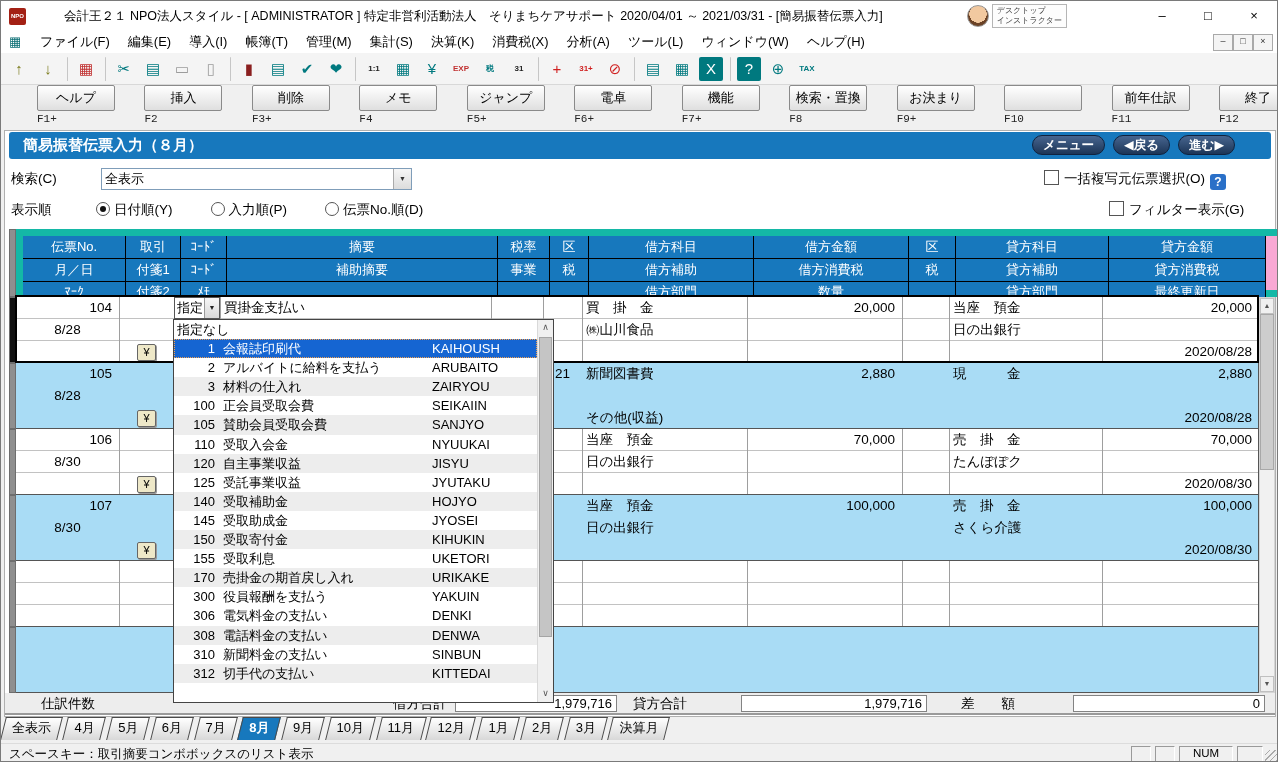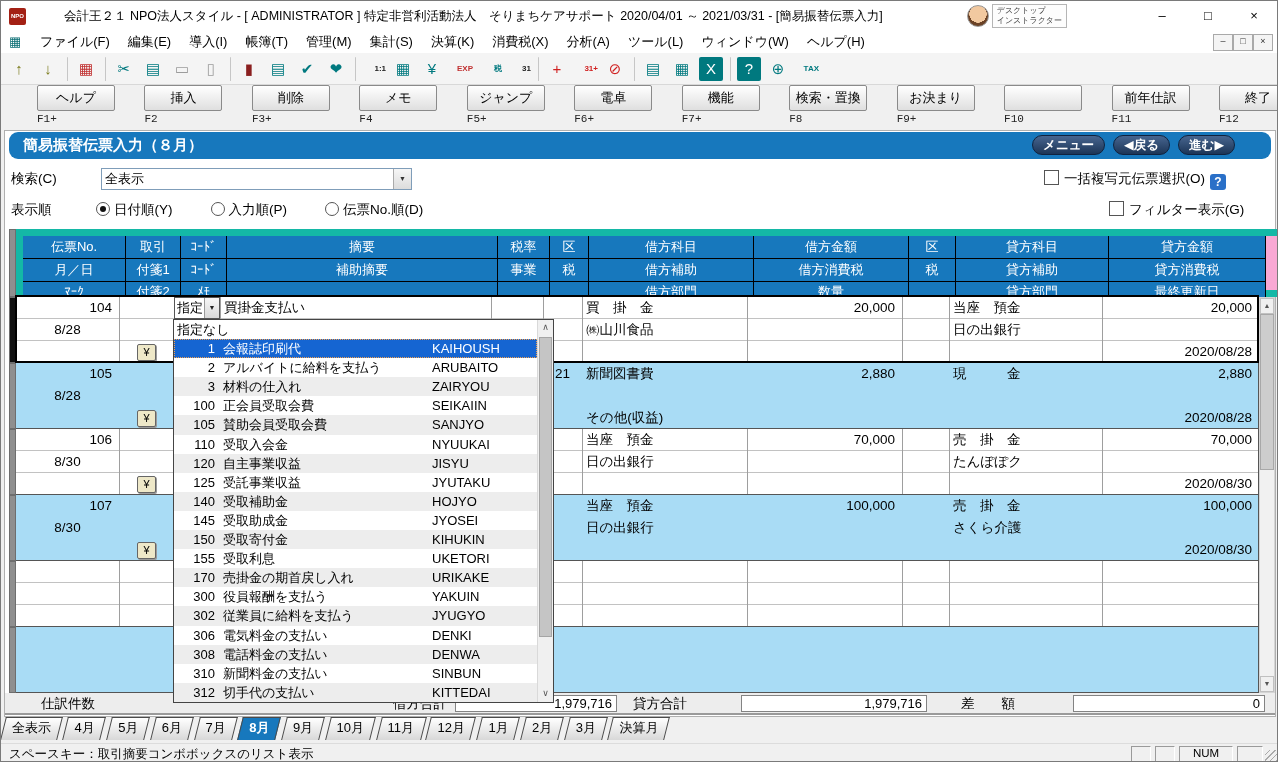--- a/index.html
+++ b/index.html
@@ -22,32 +22,32 @@
   .menu-items{position:absolute;left:30px;top:0;height:22px;white-space:nowrap;}
   .menu-item{display:inline-block;padding:0 9px;font-size:13px;line-height:22px;}
   .mdibtn{position:absolute;top:3px;width:18px;height:15px;border:1px solid #a9a9a9;background:#f4f4f4;
           font-size:9px;line-height:13px;text-align:center;color:#333;}
   .mdibtn.m1{right:44px}.mdibtn.m2{right:24px}.mdibtn.m3{right:4px}
   
   .toolbar{position:absolute;left:0;top:52px;width:100%;height:32px;background:#f4f4f4;
            border-bottom:1px solid #d8d8d8;white-space:nowrap;padding:4px 0 0 6px;box-sizing:border-box;}
   .ticon{display:inline-block;width:24px;height:24px;margin-right:5px;text-align:center;vertical-align:top;
          font-size:15px;line-height:24px;border-radius:2px;}
-  .ticon.small .tg,.ticon.small{font-size:8px;font-weight:bold;letter-spacing:0;text-align:right;}
+  .ticon.small .tg,.ticon.small{font-size:8px;font-weight:bold;letter-spacing:0;}
   .ticon.sep{width:1px;height:24px;background:#c6c6c6;margin:0 6px 0 2px;}
   
   .fkeys{position:absolute;left:0;top:84px;width:1278px;height:45px;padding-left:36px;box-sizing:border-box;white-space:nowrap;background:#f0f0f0;}
   .fkey{display:inline-block;width:103px;vertical-align:top;}
   .fkey-btn{width:78px;height:26px;line-height:24px;text-align:center;font-size:13px;
             background:linear-gradient(#ffffff,#dfdfdf);border:1px solid #8a8a8a;border-radius:2px;
             box-sizing:border-box;}
   .fkey-key{font-size:11px;color:#222;margin-top:2px;font-family:"Liberation Mono","DejaVu Sans Mono",monospace;}
   
   .workspace{position:absolute;left:3px;top:129px;width:1272px;height:587px;background:#fff;border:1px solid #b0b0b0;box-sizing:border-box;}
-  .screen-bar{position:absolute;left:8px;top:131px;width:1262px;height:27px;background:#1778bd;border-radius:9px;}
+  .screen-bar{position:absolute;left:8px;top:131px;width:1262px;height:27px;background:#1778bd;border-radius:3px;}
   .screen-title{position:absolute;left:14px;top:0;height:27px;line-height:26px;color:#fff;font-weight:bold;font-size:15px;}
   .navbtn{position:absolute;top:3px;height:20px;line-height:18px;padding:0 10px;color:#fff;font-size:12.5px;font-weight:bold;
           background:linear-gradient(#47658f,#1c3557);border:1px solid #10223e;border-radius:10px;box-sizing:border-box;}
   .navbtn.menu{right:166px}.navbtn.back{right:101px}.navbtn.fwd{right:36px}
   
   .lab{position:absolute;font-size:13.5px;line-height:22px;}
   .searchcombo{position:absolute;left:100px;top:167px;width:311px;height:22px;background:#fff;border:1px solid #7f9db9;box-sizing:border-box;display:flex;}
   .searchcombo .val{flex:1;font-size:13px;line-height:20px;padding-left:3px;}
   .searchcombo .arrow{width:17px;background:linear-gradient(#f6f6f6,#dcdcdc);border-left:1px solid #aaa;font-size:7px;line-height:20px;text-align:center;color:#333;}
   .cb{display:inline-block;width:13px;height:13px;background:#fff;border:1px solid #555;vertical-align:-2px;margin-right:5px;}
@@ -436,24 +436,20 @@
         <div class="dd-item alt">
           <span class="dd-code">170</span><span class="dd-name">売掛金の期首戻し入れ</span>
           <span class="dd-kana">URIKAKE</span>
         </div>
 
         <div class="dd-item">
           <span class="dd-code">300</span><span class="dd-name">役員報酬を支払う</span>
           <span class="dd-kana">YAKUIN</span>
         </div>
 
-        <div class="dd-item alt">
-          <span class="dd-code">302</span><span class="dd-name">従業員に給料を支払う</span>
-          <span class="dd-kana">JYUGYO</span>
-        </div>
 
         <div class="dd-item">
           <span class="dd-code">306</span><span class="dd-name">電気料金の支払い</span>
           <span class="dd-kana">DENKI</span>
         </div>
 
         <div class="dd-item alt">
           <span class="dd-code">308</span><span class="dd-name">電話料金の支払い</span>
           <span class="dd-kana">DENWA</span>
         </div>

